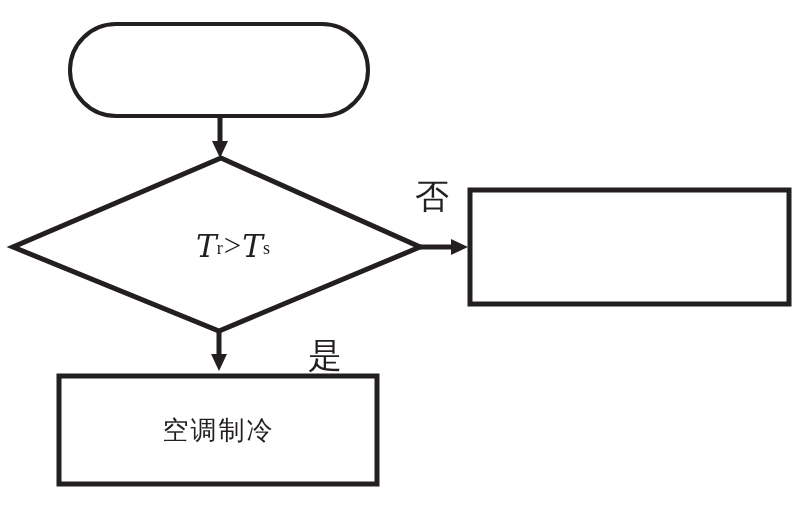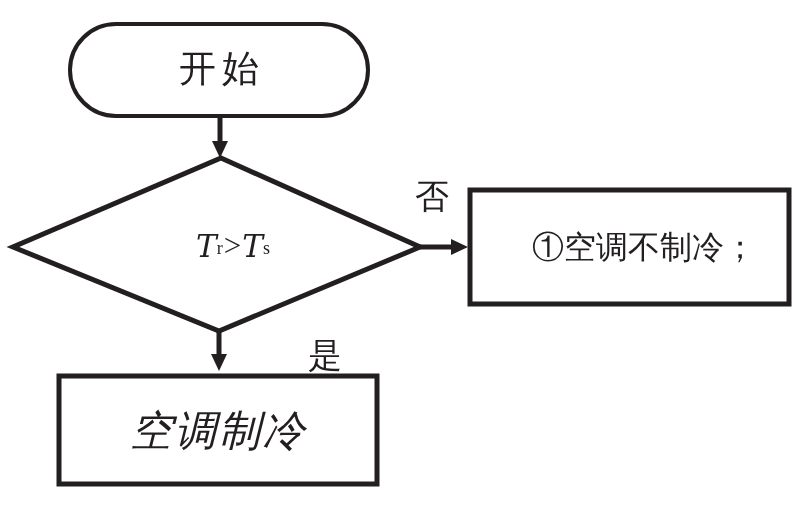--- a/index.html
+++ b/index.html
@@ -37,21 +37,21 @@
   .yes-label { left: 305px; top: 336px; width: 40px; height: 40px; }
   .process-no-label {
     left: 470px; top: 190px; width: 320px; height: 115px;
     flex-direction: column;
     font-size: 32px; line-height: 51px;
     align-items: flex-start;
     padding-left: 62px; box-sizing: border-box;
   }
   .process-yes-label {
     left: 57px; top: 374px; width: 323px; height: 113px;
-    font-size: 42px; letter-spacing: 2px; font-style: italic;
+    font-size: 26px; letter-spacing: 2px;
   }
 </style>
 </head>
 <body>
 
 <div id="canvas">
 
   <svg id="shapes" width="800" height="514" viewBox="0 0 800 514">
 
     <rect x="70" y="24" width="298" height="92" rx="46" ry="46" fill="#ffffff" stroke="#231f20" stroke-width="4"></rect>
@@ -65,33 +65,31 @@
     <polygon points="451,239 451,255 468,247" fill="#231f20"></polygon>
 
     <rect x="470" y="190" width="319" height="114" fill="#ffffff" stroke="#231f20" stroke-width="5"></rect>
 
     <line x1="219" y1="329" x2="219" y2="356" stroke="#231f20" stroke-width="5"></line>
     <polygon points="211,354 227,354 219,371" fill="#231f20"></polygon>
 
     <rect x="59" y="376" width="318" height="108" fill="#ffffff" stroke="#231f20" stroke-width="5"></rect>
   </svg>
 
-  <div class="label node-start-label">开始</div>
 
   <div class="label cond-label">
     <span class="tvar">T</span>
       <sub>r</sub>
       <span class="op">&gt;</span>
       <span class="tvar">T</span>
       <sub>s</sub>
   </div>
 
   <div class="label branch-label no-label">否</div>
 
   <div class="label branch-label yes-label">是</div>
 
   <div class="label process-no-label">
-    <div>①空调不制冷；</div>
   </div>
 
   <div class="label process-yes-label">空调制冷</div>
 
 </div>
 
 </body></html>

